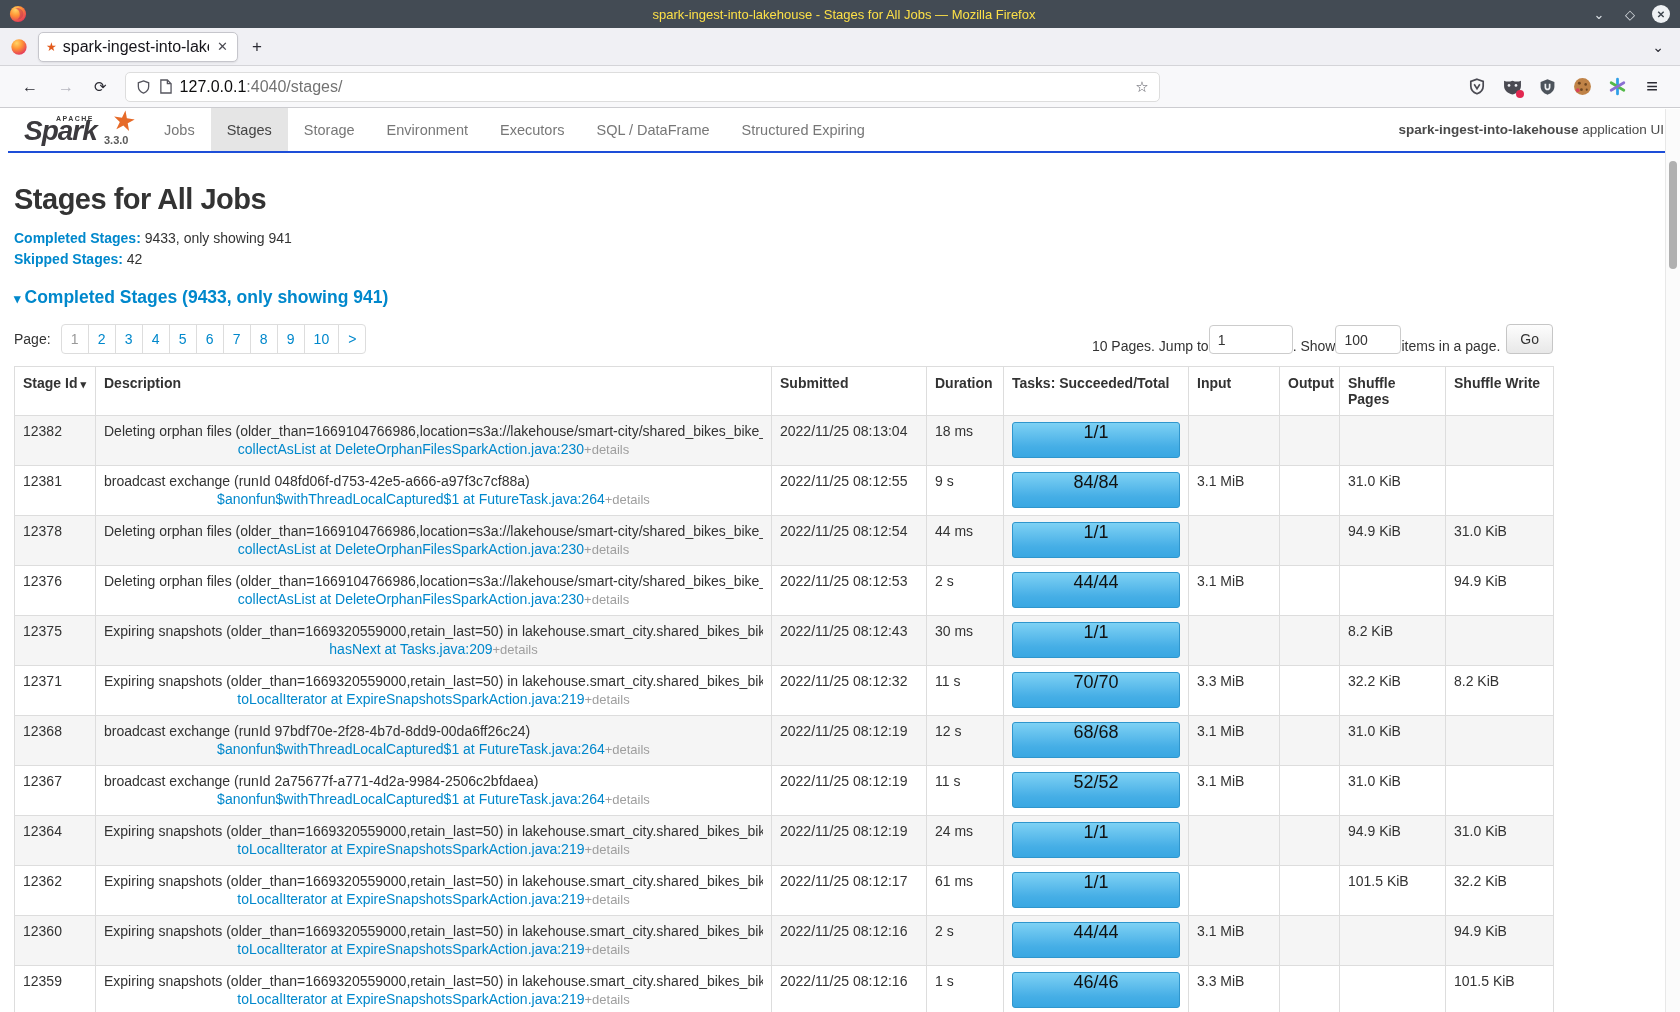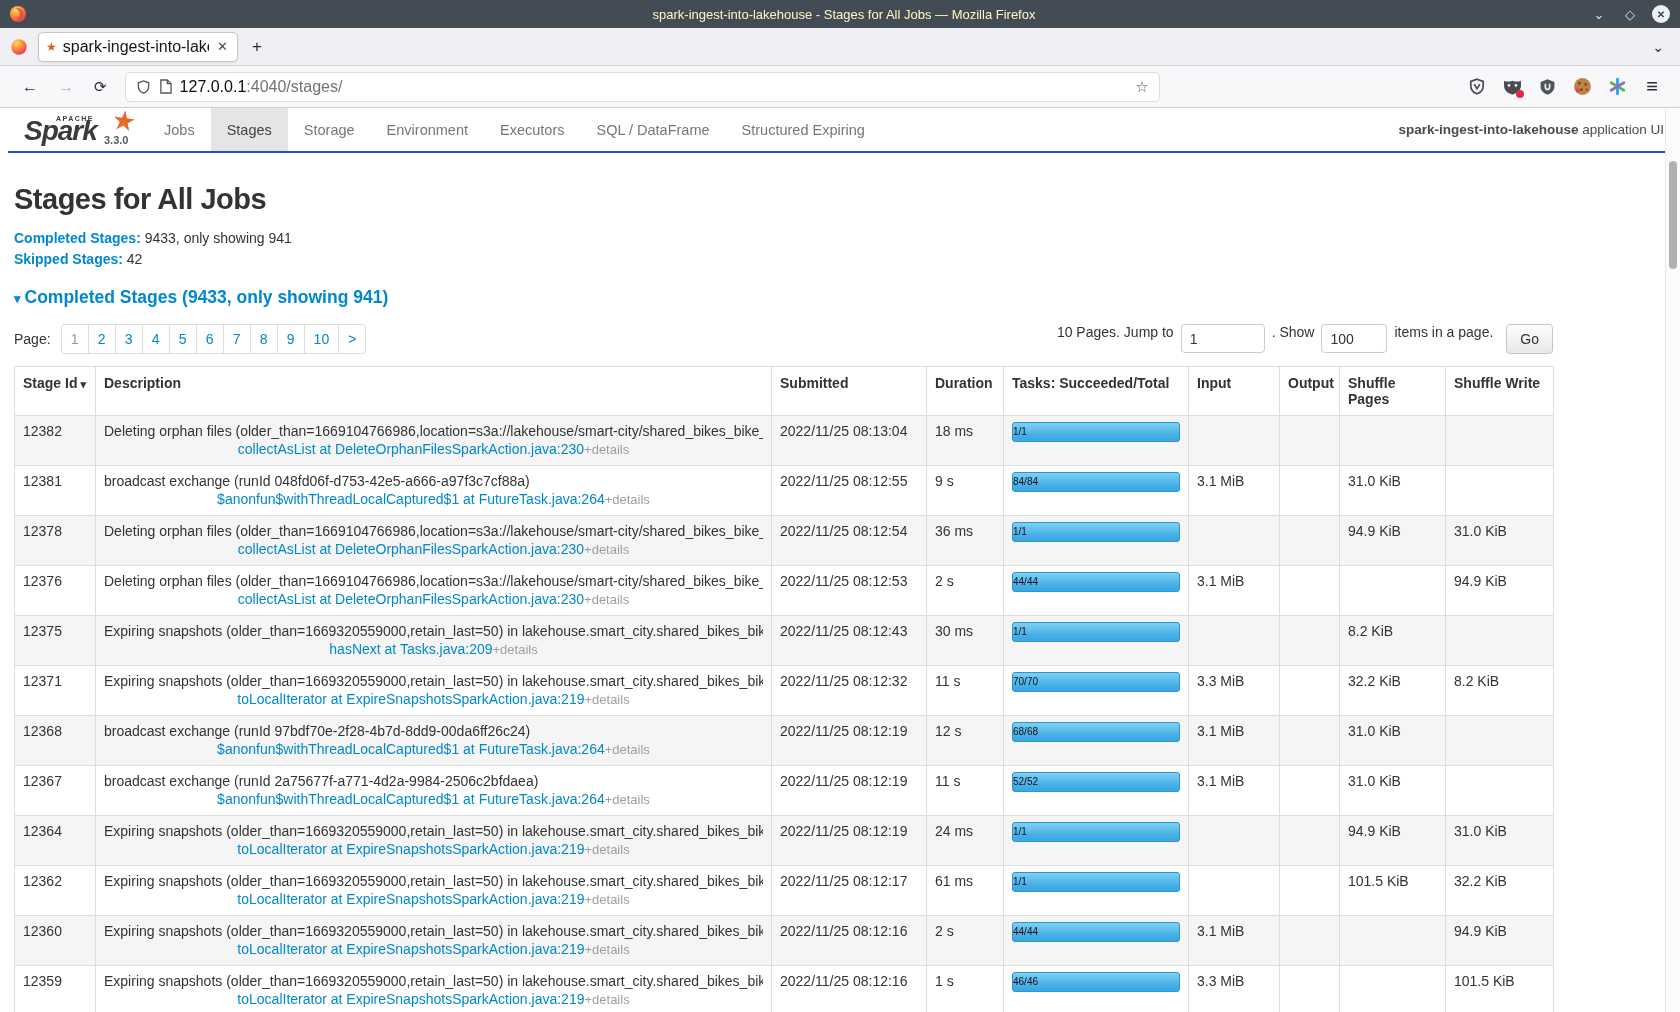--- a/index.html
+++ b/index.html
@@ -3,21 +3,21 @@
 <meta charset="utf-8">
 <style>
   * { box-sizing: border-box; margin: 0; padding: 0; }
   html,body { width:1680px; height:1012px; overflow:hidden; background:#fff;
     font-family:"Liberation Sans", sans-serif; }
 
   
   .titlebar { height:28px; background:#434b54; color:#fbfbfe; display:flex;
     align-items:center; position:relative; font-size:13px; }
   .fx-logo { width:18px; height:18px; margin-left:9px; }
-  .win-title { position:absolute; left:8px; right:0; text-align:center; color:#fef9c3; }
+  .win-title { position:absolute; left:8px; right:0; text-align:center; color:#fde047; }
   .win-btns { margin-left:auto; display:flex; align-items:center; gap:13px; padding-right:10px; z-index:2; }
   .win-btn { color:#dfe4e9; font-size:13px; width:18px; height:18px; display:flex;
     align-items:center; justify-content:center; cursor:default; }
   .win-btn.close { background:#eef1f4; color:#3c444d; border-radius:50%; font-size:10px; font-weight:bold; }
 
   .tabstrip { height:38px; background:#f0f0f4; display:flex; align-items:center;
     border-bottom:1px solid #d4d4d8; }
   .fxview { width:18px; height:18px; margin:0 10px 0 10px; }
   .tab { width:200px; height:30px; background:#fff; border:1px solid #c6c6cc; border-radius:5px;
     display:flex; align-items:center; padding:0 7px; gap:6px; box-shadow:0 1px 2px rgba(0,0,0,.08); }
@@ -68,40 +68,40 @@
 
   .pagerow { margin-top:16px; display:flex; align-items:center; justify-content:space-between;
     font-size:14px; color:#333; }
   .pager-left { display:flex; align-items:center; gap:10px; }
   .pages { display:inline-flex; }
   .pages li { list-style:none; border:1px solid #ddd; margin-left:-1px; background:#fff;
     min-width:28px; padding:6px 9px; text-align:center; color:#0088cc; cursor:pointer; font-size:14px; }
   .pages li:first-child { border-radius:4px 0 0 4px; margin-left:0; }
   .pages li:last-child { border-radius:0 4px 4px 0; }
   .pages li.current { color:#999; }
-  .pager-right { display:flex; align-items:flex-start; gap:7px; }
+  .pager-right { display:flex; align-items:flex-end; }
   .pager-right input { width:84px; height:29px; border:1px solid #ccc; border-radius:4px;
     padding:0 8px; font-size:14px; font-family:inherit; color:#333; }
   .pager-right input.show { width:66px; }
   .go-btn { height:30px; padding:0 13px; border:1px solid #c6c6c6; border-radius:4px;
     background:linear-gradient(#fdfdfd,#e8e8e8); font-size:14px; color:#333; cursor:pointer; margin-left:6px; }
 
   table.stages { margin-top:12px; border-collapse:collapse; table-layout:fixed; width:1539px;
     font-size:14px; color:#333; }
   .stages th, .stages td { border:1px solid #ddd; padding:6px 8px; text-align:left; vertical-align:top; }
   .stages th { font-weight:bold; padding:8px; }
   .stages th .sort { font-size:11px; margin-left:3px; }
   .stages tbody tr:nth-child(odd) { background:#f5f5f5; }
   .stages td { line-height:18px; }
   .desc-line1 { white-space:nowrap; overflow:hidden; }
   .desc-line2 { display:flex; justify-content:center; align-items:baseline; }
   .desc-line2 a { color:#0088cc; text-decoration:none; }
   .details { color:#9e9e9e; font-size:13px; }
-  .pbar { height:20px; border:1px solid #2f96cd; border-radius:3px; 
-    line-height:18px; font-size:10px; color:#111;
+  .pbar { height:36px; border:1px solid #2f96cd; border-radius:3px; text-align:center;
+    line-height:18px; font-size:18px; color:#111;
     background:linear-gradient(to bottom,#7ed1f4 0%,#45aee6 70%,#39a7e2 100%); }
 
   
   .scrollbar { position:absolute; right:0; top:109px; bottom:0; width:15px;
     background:#fbfbfb; border-left:1px solid #e8e8e8; }
   .scroll-thumb { position:absolute; top:52px; left:3px; width:8px; height:108px;
     background:#b0b0b0; border-radius:4px; }
 
   svg { display:block; }
 </style>
@@ -326,21 +326,21 @@
         <tr>
           <td>12378</td>
           <td>
             <div class="desc-line1">Deleting orphan files (older_than=1669104766986,location=s3a://lakehouse/smart-city/shared_bikes_bike_statu...</div>
             <div class="desc-line2">
               <a href="#">collectAsList at DeleteOrphanFilesSparkAction.java:230</a>
               <span class="details">+details</span>
             </div>
           </td>
           <td>2022/11/25 08:12:54</td>
-          <td>36 ms</td>
+          <td>44 ms</td>
           <td>
             <div class="pbar" style="width: 100%;">1/1</div>
           </td>
           <td></td>
           <td></td>
           <td>94.9 KiB</td>
           <td>31.0 KiB</td>
         </tr>
         <tr>
           <td>12376</td>

